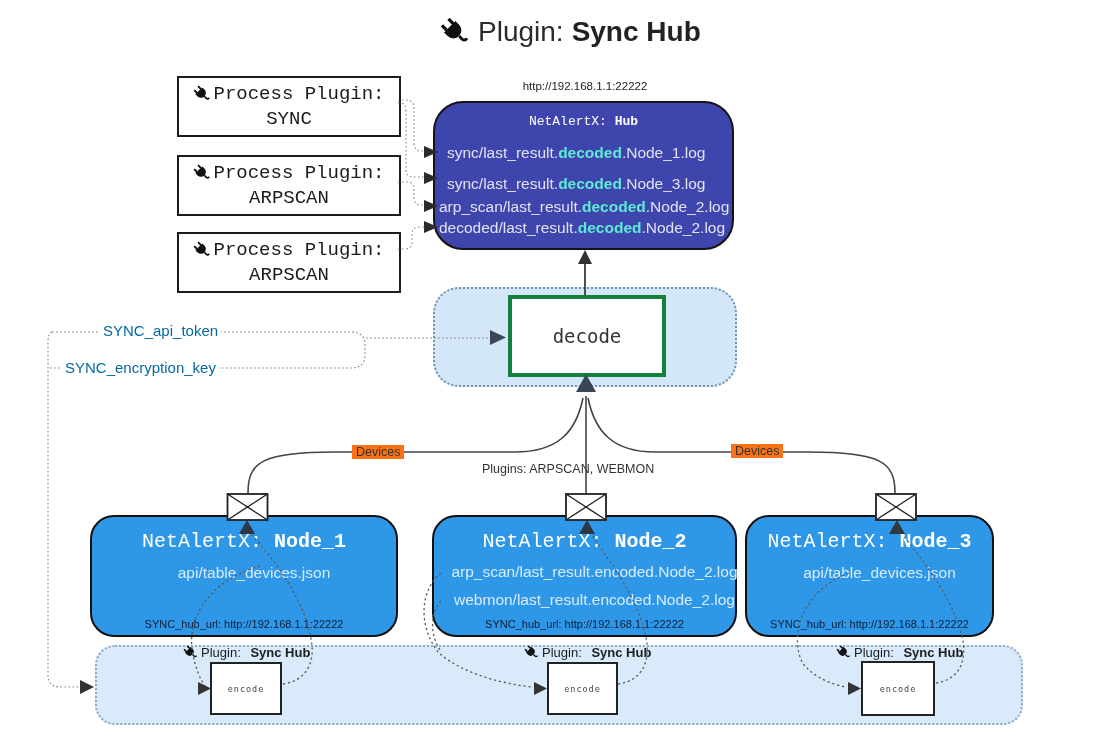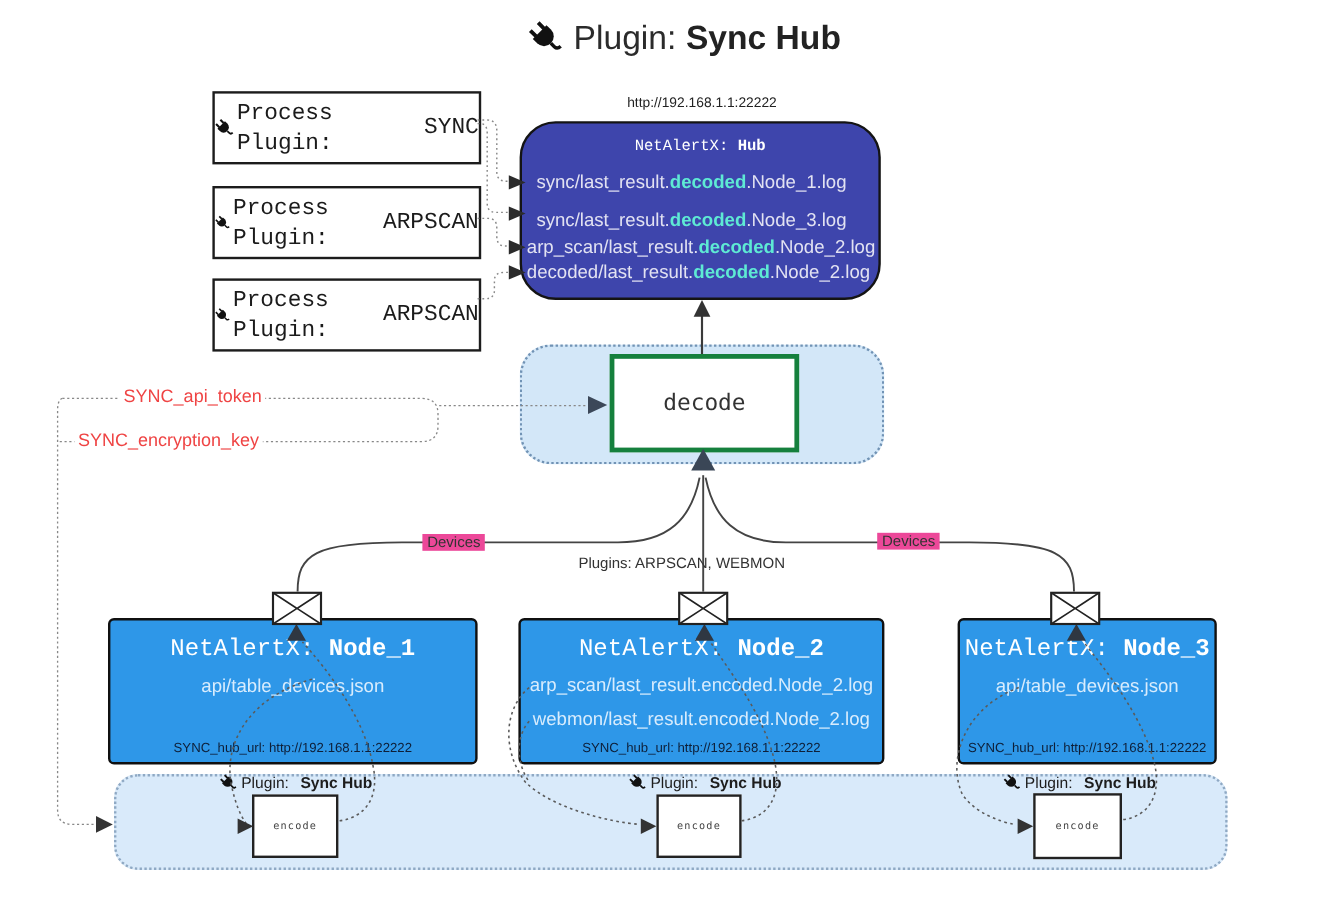--- a/index.html
+++ b/index.html
@@ -5,50 +5,50 @@
   html,body{margin:0;padding:0;background:#fff;}
   .canvas{position:relative;width:1117px;height:754px;background:#fff;overflow:hidden;
           font-family:"Liberation Sans",sans-serif;color:#222;}
   
   .title{position:absolute;left:440px;top:16px;display:flex;align-items:center;gap:8px;
          font-size:28px;color:#2b2b2b;}
   .title b{font-weight:700;color:#222;}
   .plug{display:inline-block;transform:rotate(-45deg);}
   
   .pbox{position:absolute;left:177px;width:220px;height:57px;background:#fff;border:2px solid #1c1c1c;
-        display:flex;align-items:center;justify-content:center;
+        display:flex;flex-direction:column;align-items:center;justify-content:center;
         font-family:"Liberation Mono",monospace;font-size:19px;color:#1b1b1b;line-height:25px;}
   .pbox .l1{display:flex;align-items:center;gap:2px;}
   
   .hub-url{position:absolute;left:485px;top:80px;width:200px;text-align:center;
            font-size:11.5px;color:#222;}
   .hub{position:absolute;left:433px;top:101px;width:301px;height:149px;background:#3e45ac;
        border:2px solid #141414;border-radius:30px;box-sizing:border-box;}
   .hub-title{position:absolute;top:11px;left:0;width:100%;text-align:center;
              font-family:"Liberation Mono",monospace;font-size:13px;color:#fff;}
   .hub-log{position:absolute;font-size:15.5px;color:#e2e2f2;white-space:nowrap;}
   .hub-log b{color:#5eead4;font-weight:700;}
   
   .decode-wrap{position:absolute;left:433px;top:287px;width:304px;height:100px;border-radius:26px;
                background:#d3e7f8;border:2px dotted #7193b5;box-sizing:border-box;}
   .decode-box{position:absolute;left:508px;top:295px;width:158px;height:82px;background:#fff;
               border:4px solid #15803d;box-sizing:border-box;display:flex;align-items:center;justify-content:center;
               font-family:"DejaVu Sans Mono",monospace;font-size:19px;color:#333;}
   
-  .tok{position:absolute;font-size:15px;color:#ef4444;background:#fff;padding:0 3px;white-space:nowrap;}
+  .tok{position:absolute;font-size:15px;color:#0369a1;background:#fff;padding:0 3px;white-space:nowrap;}
   
   .edge-label{position:absolute;font-size:12.5px;color:#333;white-space:nowrap;}
-  .whitebg{background:#ec4899;padding:0 4px;}
+  .whitebg{background:#f97316;padding:0 4px;}
   
   .node{position:absolute;top:515px;height:122px;background:#2e97e8;border:2.5px solid #101010;
-        border-radius:5px;box-sizing:border-box;}
+        border-radius:24px;box-sizing:border-box;}
   .node-title{position:absolute;top:13px;left:0;width:100%;text-align:center;
               font-family:"Liberation Mono",monospace;font-size:20px;color:#fff;white-space:nowrap;}
   .node-line{position:absolute;left:0;width:100%;text-align:center;font-size:15.5px;
-             color:#d8ecfd;white-space:nowrap;}
+             color:#d8ecfd;white-space:nowrap;padding-left:10px;}
   .node-url{position:absolute;top:101px;left:0;width:100%;text-align:center;font-size:11px;
             color:#0e1f38;white-space:nowrap;}
   
   .strip{position:absolute;left:95px;top:645px;width:928px;height:80px;border-radius:20px;
          background:#d9eafa;border:2px dotted #8fa9c4;box-sizing:border-box;}
   .enc-label{position:absolute;top:645px;display:flex;align-items:center;gap:3px;
              font-size:13px;color:#1d1d1d;white-space:nowrap;}
   .enc-label b{font-weight:700;}
   .enc-box{position:absolute;background:#fff;border:2px solid #222;box-sizing:border-box;
            display:flex;align-items:center;justify-content:center;
@@ -127,21 +127,21 @@
     <div class="node-line" style="top:47px">api/table_devices.json</div>
     <div class="node-url">SYNC_hub_url: http://192.168.1.1:22222</div>
   </div>
   <div class="node" style="left:432px;width:305px">
     <div class="node-title">
       <span>NetAlertX:</span> <b>Node_2</b></div>
     <div class="node-line" style="top:46px">arp_scan/last_result.encoded.Node_2.log</div>
     <div class="node-line" style="top:74px">webmon/last_result.encoded.Node_2.log</div>
     <div class="node-url">SYNC_hub_url: http://192.168.1.1:22222</div>
   </div>
-  <div class="node" style="left:798px;width:216px">
+  <div class="node" style="left:745px;width:249px">
     <div class="node-title">
       <span>NetAlertX:</span> <b>Node_3</b></div>
     <div class="node-line" style="top:47px">api/table_devices.json</div>
     <div class="node-url">SYNC_hub_url: http://192.168.1.1:22222</div>
   </div>
 
   <div class="strip"></div>
   <div class="enc-label" style="left:183px">
     <svg class="plug" width="15" height="15">
         <use href="#plug"></use>

